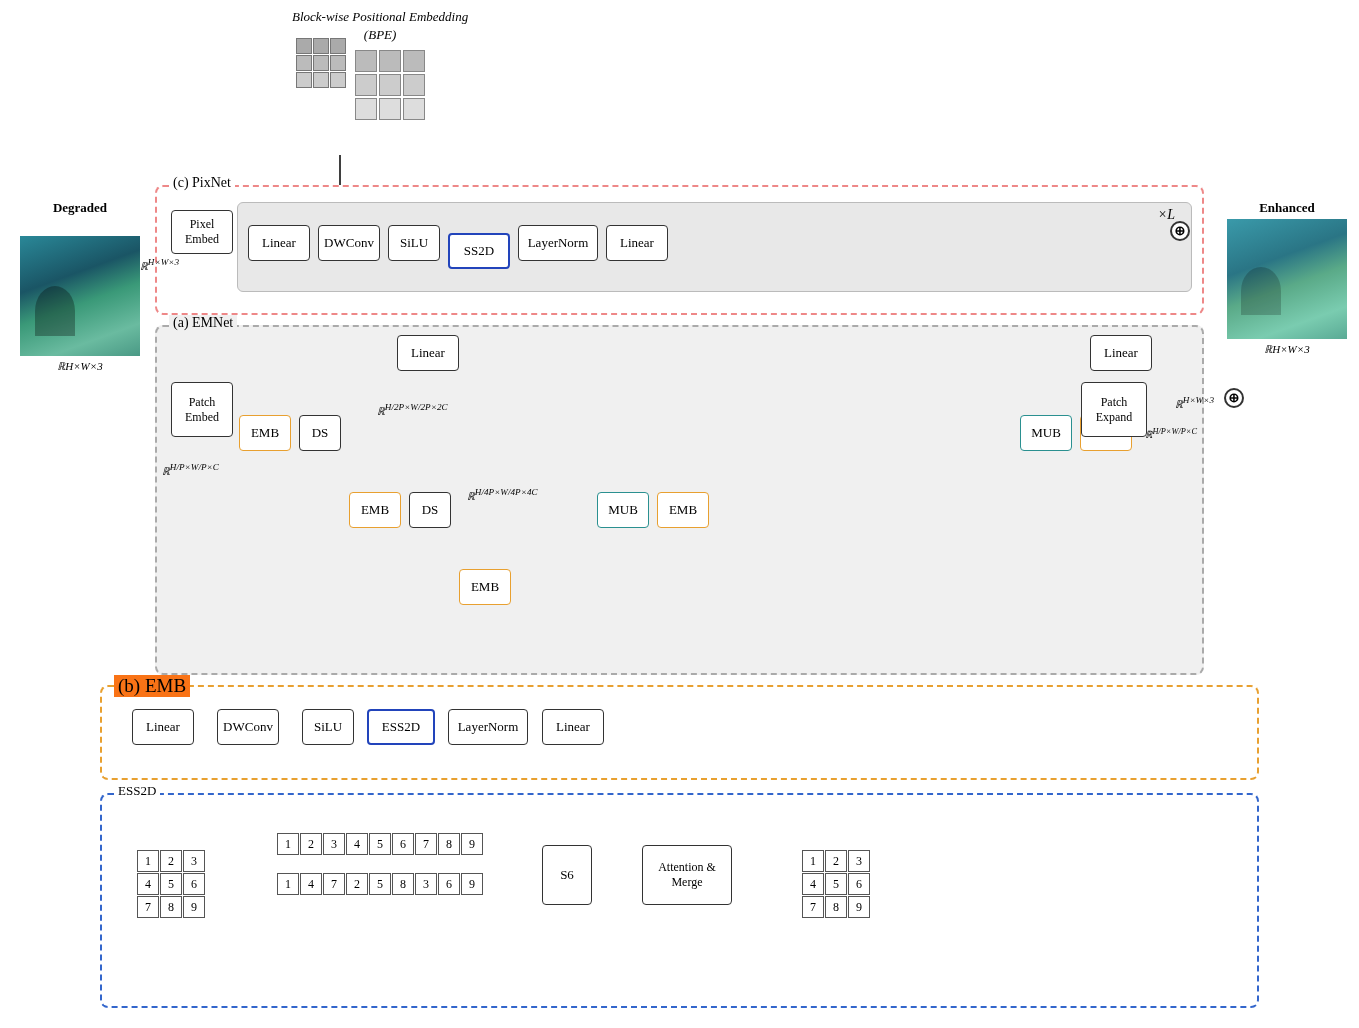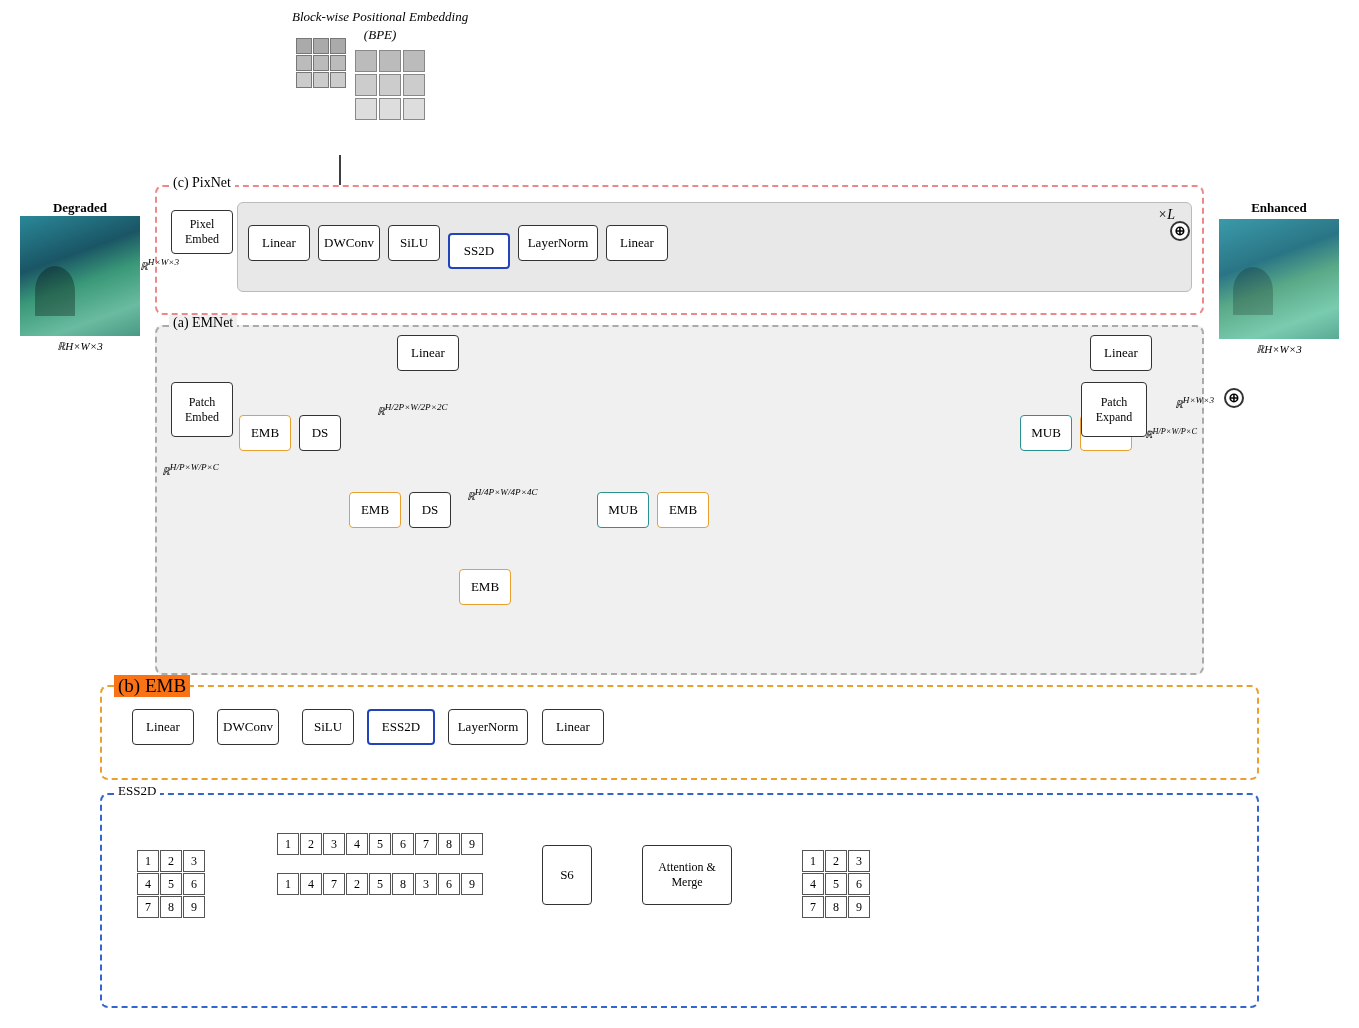--- a/index.html
+++ b/index.html
@@ -332,29 +332,29 @@
           <div style="background:#bbb;border:1px solid #777;"></div>
           <div style="background:#bbb;border:1px solid #777;"></div>
         <div style="background:#ccc;border:1px solid #777;"></div>
           <div style="background:#ccc;border:1px solid #777;"></div>
           <div style="background:#ccc;border:1px solid #777;"></div>
       </div>
     </div>
   </div>
 
   <div style="position:absolute; top:200px; left:20px;">
-    <div style="font-size:13px; font-weight:bold; text-align:center; margin-bottom:0;">Degraded</div>
+    <div style="font-size:13px; font-weight:bold; text-align:center; margin-bottom:20px;">Degraded</div>
     <div class="degraded-img">
       <div style="position:absolute;top:0;left:0;right:0;bottom:0;background:linear-gradient(160deg,#2a8898 0%,#1a5565 35%,#3a9978 55%,#6abba0 80%,#4a9985 100%);"></div>
       <div style="position:absolute;top:50px;left:15px;width:40px;height:50px;background:rgba(0,0,0,0.3);border-radius:50% 50% 0 0;"></div>
     </div>
     <div style="font-size:11px; font-style:italic; text-align:center; margin-top:2px;">ℝH×W×3</div>
   </div>
 
-  <div style="position:absolute; top:200px; right:20px;">
+  <div style="position:absolute; top:200px; right:12px;">
     <div style="font-size:13px; font-weight:bold; text-align:center; margin-bottom:3px;">Enhanced</div>
     <div class="enhanced-img">
       <div style="position:absolute;top:0;left:0;right:0;bottom:0;background:linear-gradient(160deg,#3a9aaa 0%,#2a7585 35%,#5aaa88 55%,#7accb0 80%,#5aaa95 100%);"></div>
       <div style="position:absolute;top:48px;left:14px;width:40px;height:48px;background:rgba(0,0,0,0.2);border-radius:50% 50% 0 0;"></div>
     </div>
     <div style="font-size:11px; font-style:italic; text-align:center; margin-top:2px;">ℝH×W×3</div>
   </div>
 
   <div class="pixnet-section">
     <span class="pixnet-label">(c) PixNet</span>

